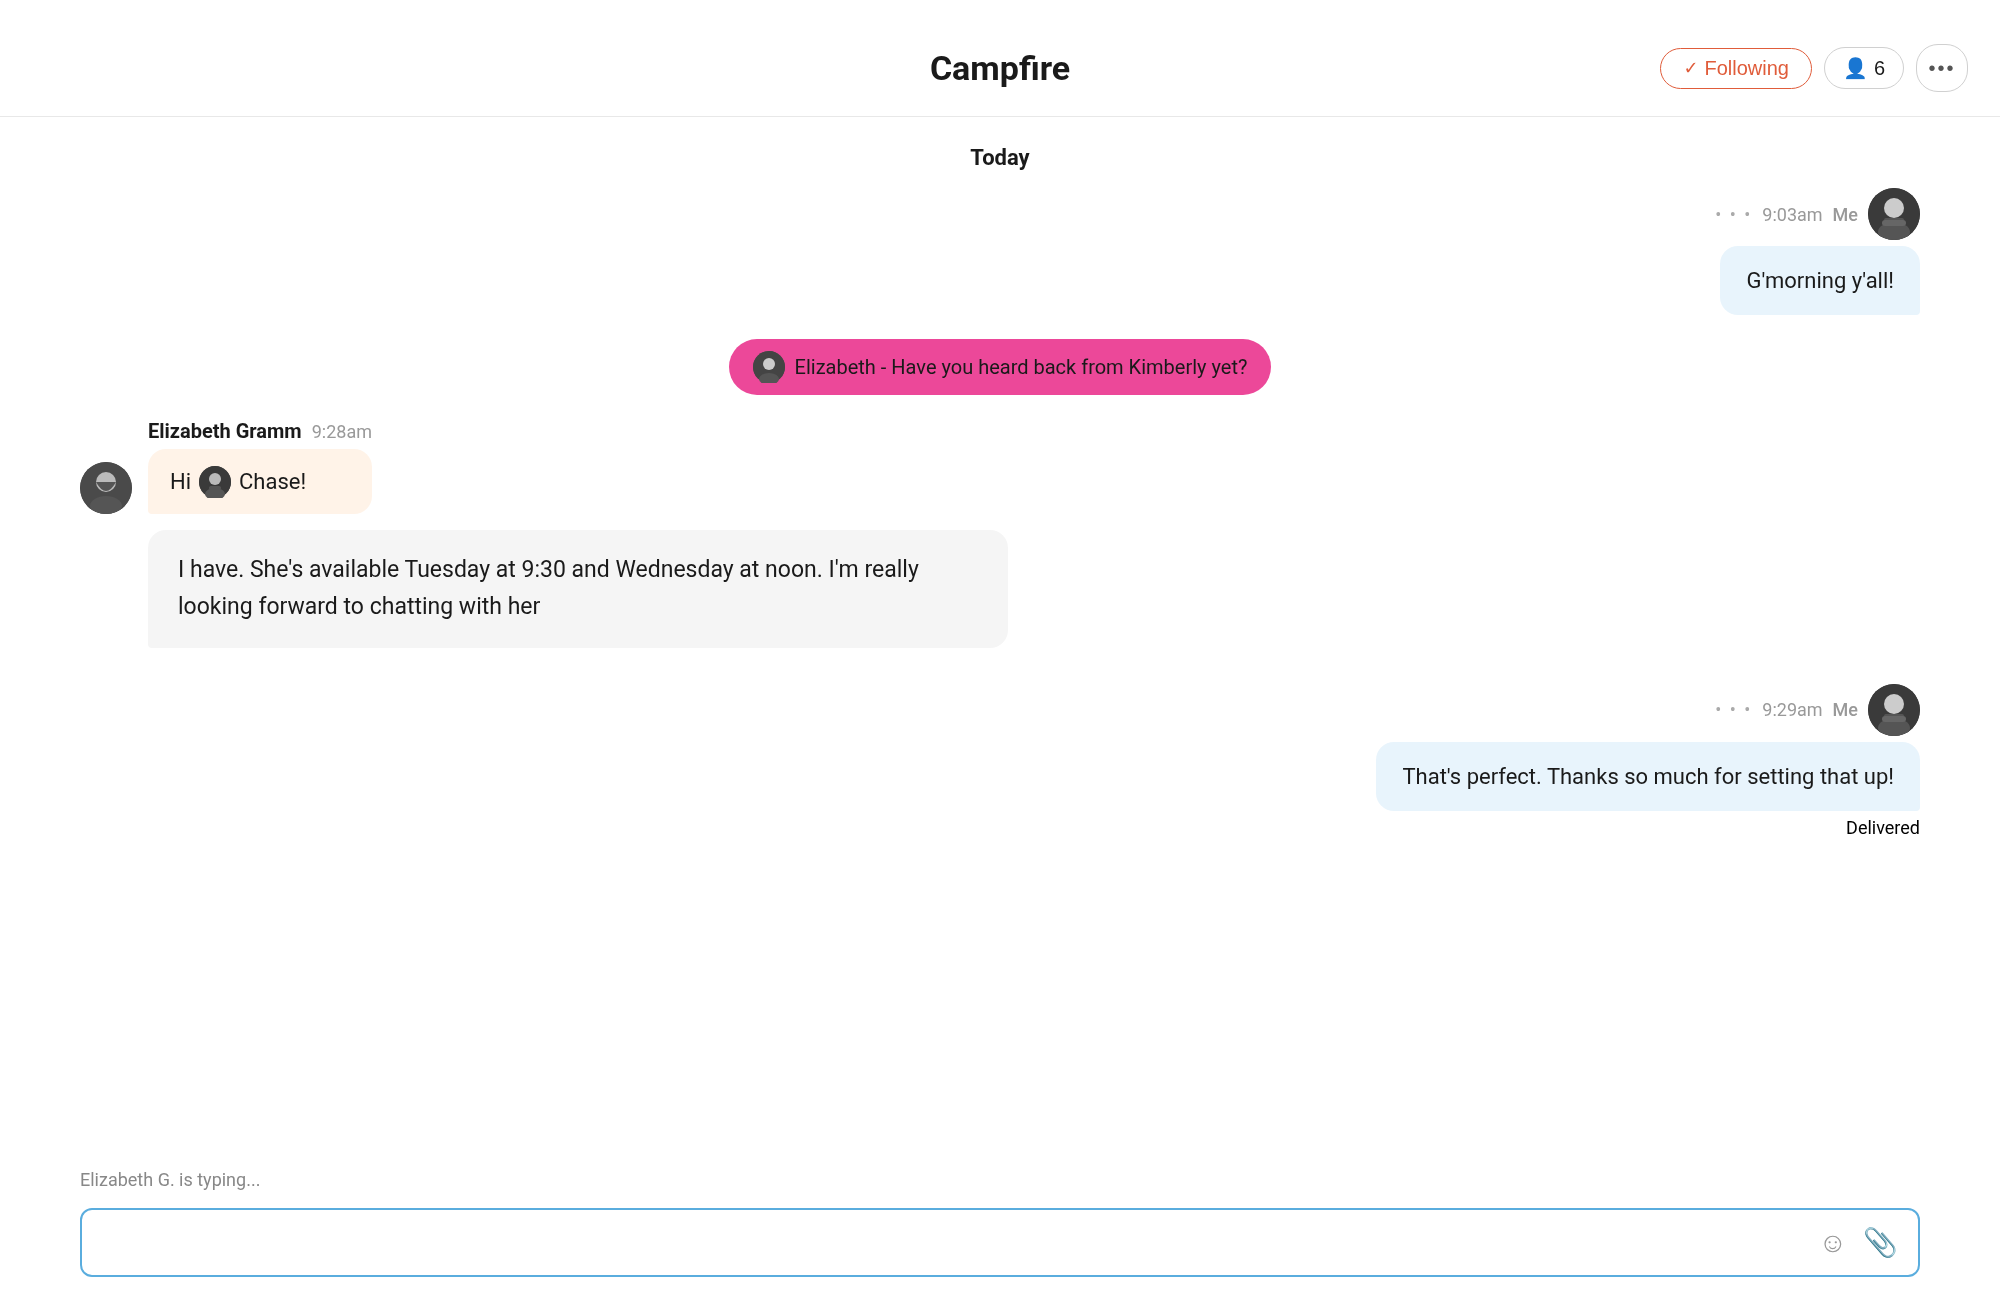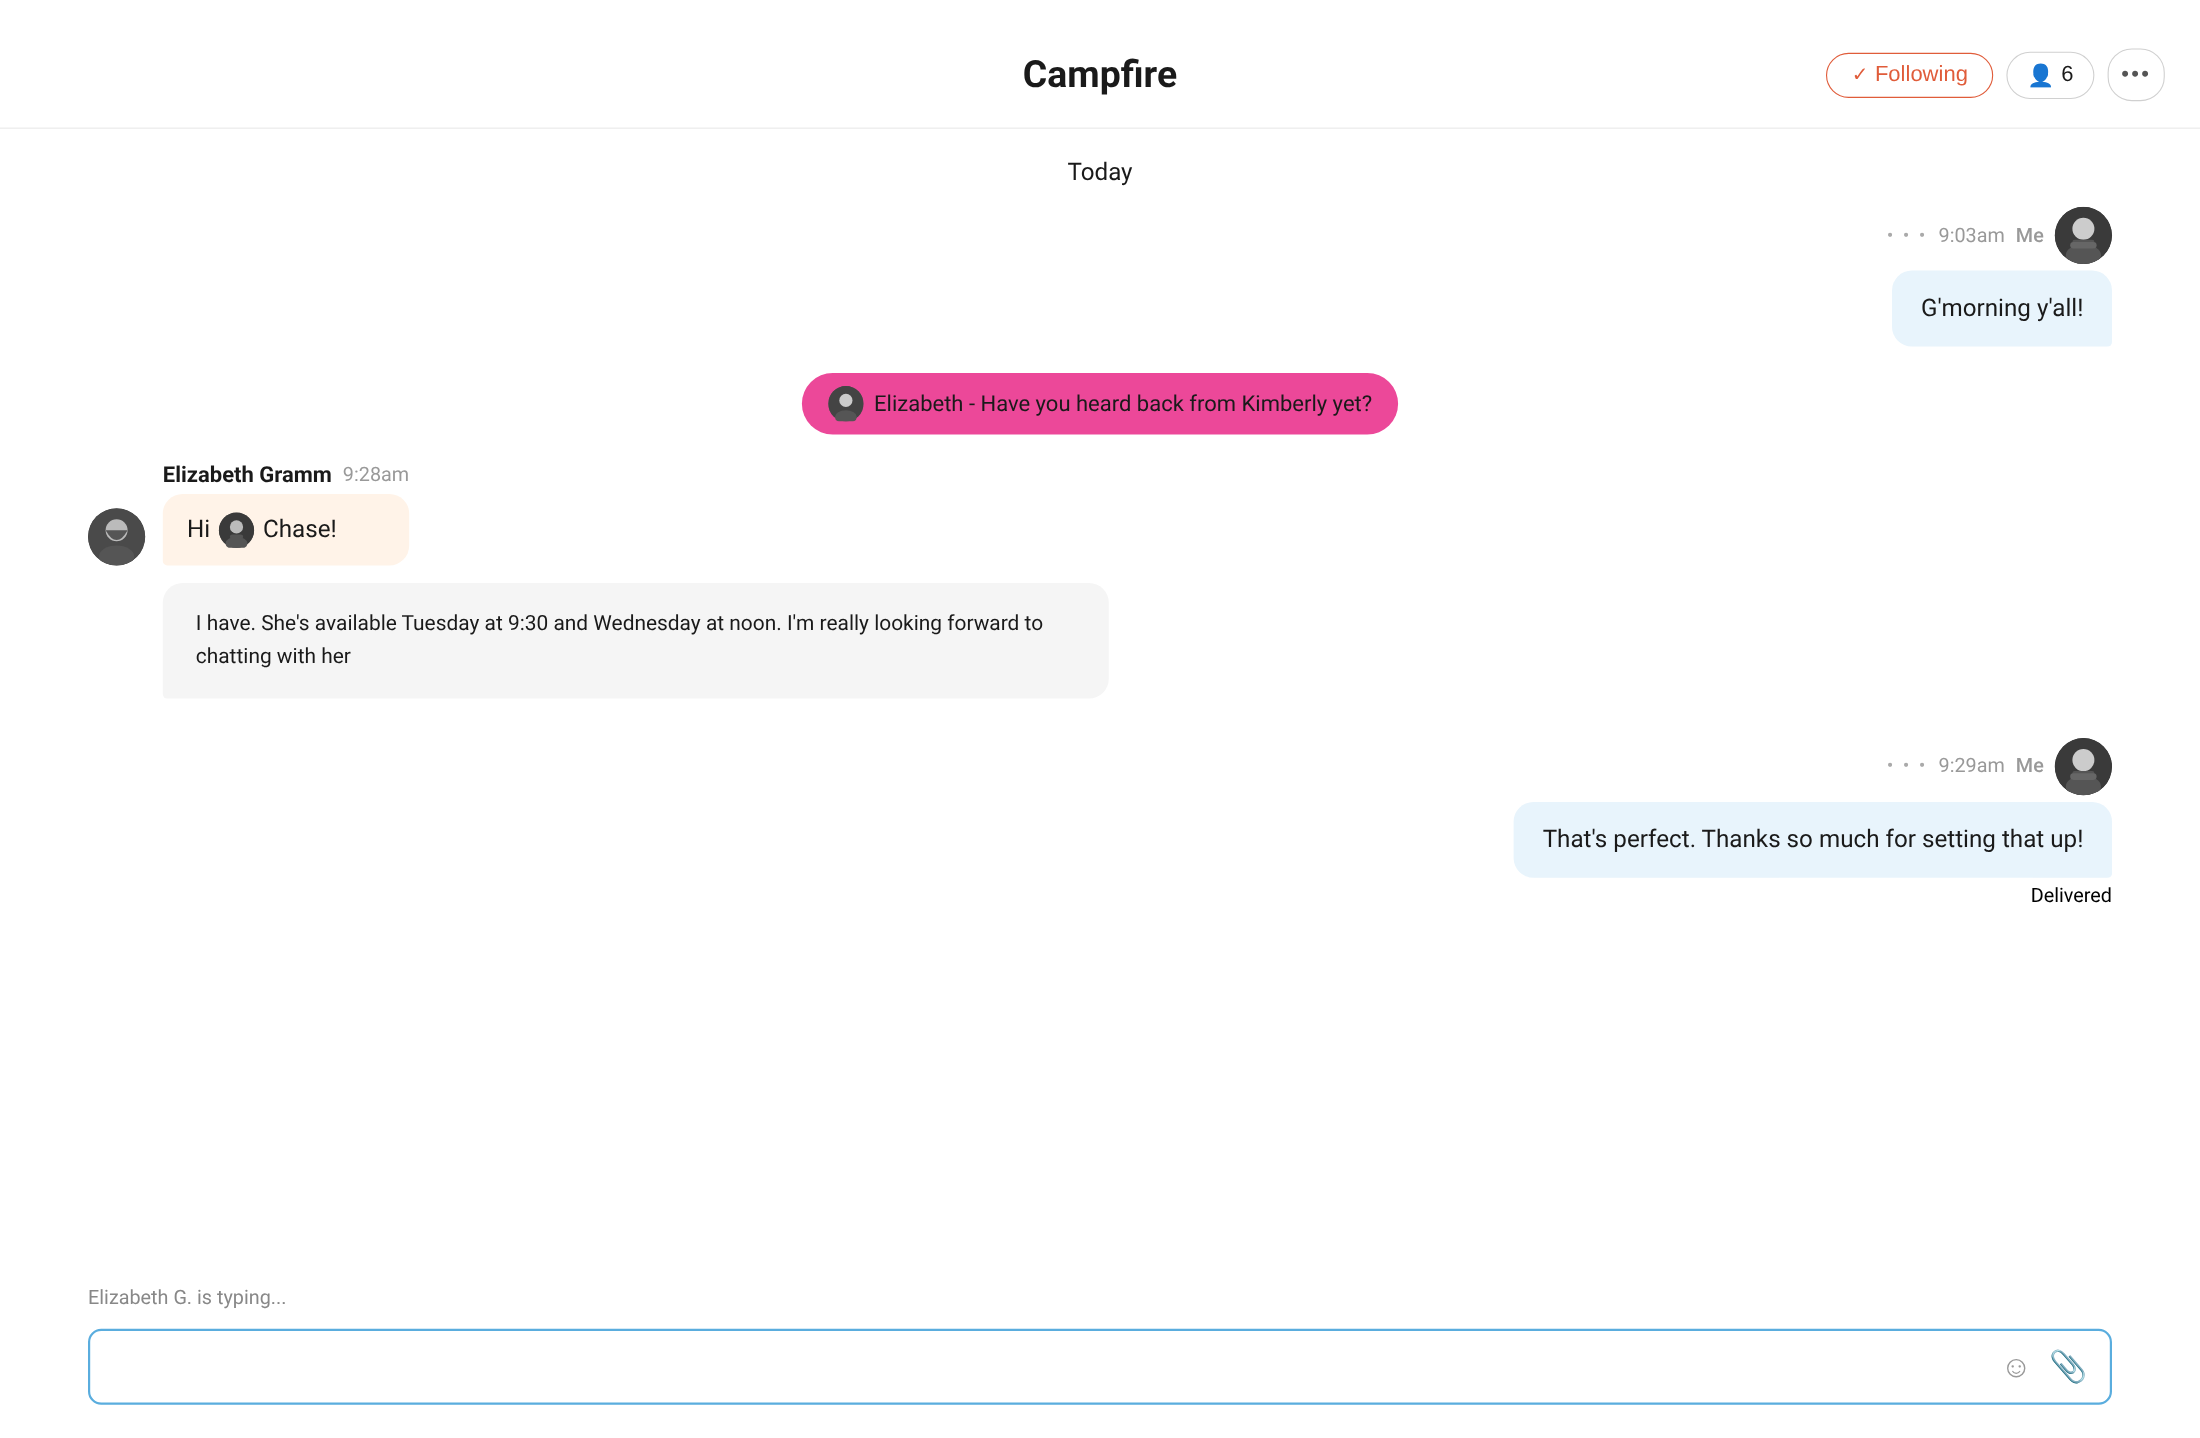--- a/index.html
+++ b/index.html
@@ -79,21 +79,21 @@
       font-size: 20px;
       color: #555;
       letter-spacing: 2px;
     }
 
     
     .date-separator {
       text-align: center;
       padding: 28px 0 18px;
       font-size: 22px;
-      font-weight: 400;
+      font-weight: 700;
       color: #1a1a1a;
       flex-shrink: 0;
     }
 
     
     .messages-area {
       flex: 1;
       overflow-y: auto;
       padding: 0 80px 20px;
       display: flex;
@@ -175,21 +175,21 @@
       line-height: 1.5;
       color: #1a1a1a;
       display: flex;
       align-items: center;
       gap: 8px;
     }
     .bubble-in {
       background: #f5f5f5;
       border-radius: 18px 18px 18px 4px;
       padding: 22px 30px;
-      font-size: 19px;
+      font-size: 23px;
       line-height: 1.6;
       color: #1a1a1a;
       max-width: 860px;
     }
 
     
     .mention-row {
       display: flex;
       justify-content: center;
       margin: 8px 0;

